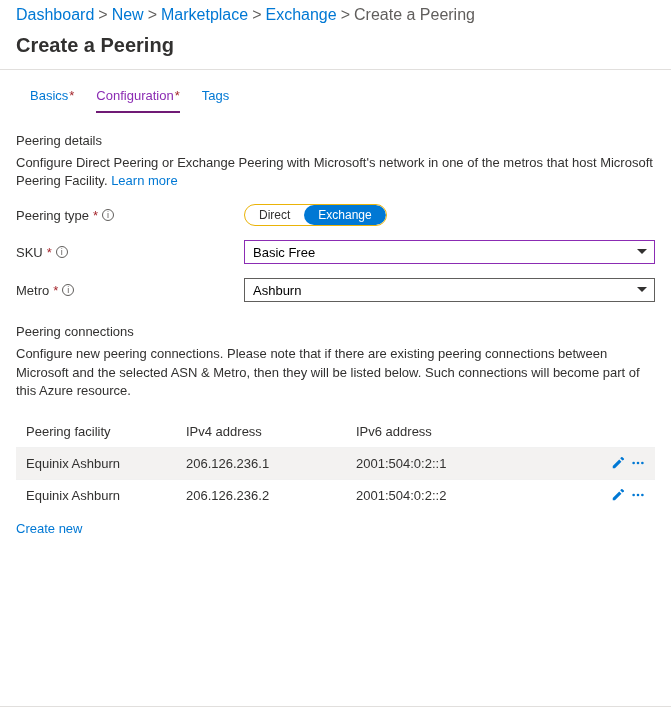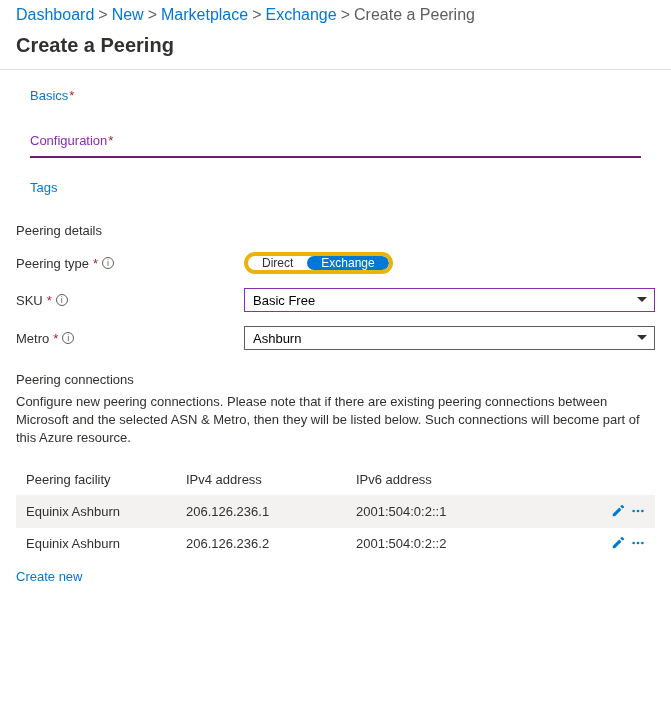--- a/index.html
+++ b/index.html
@@ -11,33 +11,33 @@
     width: 671px;
     padding: 6px 0 0 0;
   }
   .wrap { padding: 0 16px; }
   .breadcrumb { display: flex; align-items: center; gap: 4px; font-size: 16px; }
   .breadcrumb a { color: #0078d4; text-decoration: none; }
   .breadcrumb .sep { color: #605e5c; }
   .breadcrumb .last { color: #605e5c; }
   h1.title { font-size: 20px; font-weight: 600; margin: 10px 0 12px; }
   .divider { border: 0; border-top: 1px solid #e1dfdd; margin: 0; }
-  .tabs { display: flex; gap: 22px; padding: 18px 14px 0 14px; flex-direction: column; }
+  .tabs { display: flex; gap: 22px; padding: 18px 14px 0 14px; }
   .tab { color: #0078d4; cursor: pointer; padding-bottom: 8px; font-size: 13px; }
   .tab .req { color: #a4262c; margin-left: 1px; }
   .tab.active { color: #8b2cb3; border-bottom: 2px solid #701a75; font-weight: 400; }
   .section-h { font-size: 13px; font-weight: 400; margin: 20px 0 6px; }
   .section-d { font-size: 13px; color: #323130; line-height: 1.4; }
   .link { color: #0078d4; text-decoration: none; cursor: pointer; }
   .form-row { display: flex; align-items: center; margin-top: 14px; }
   .form-label { width: 228px; display: flex; align-items: center; gap: 4px; font-size: 13px; }
   .form-label .req { color: #a4262c; }
   .info-icon { width: 12px; height: 12px; border: 1px solid #605e5c; border-radius: 50%; display: inline-flex; align-items: center; justify-content: center; font-size: 9px; color: #605e5c; }
   .form-control { flex: 1; }
-  .toggle-group { display: inline-flex; border: 4px solid #eab308; border-radius: 12px; height: 22px; overflow: hidden; }
+  .toggle-group { display: inline-flex; border: 1px solid #eab308; border-radius: 12px; height: 22px; overflow: hidden; }
   .toggle-opt { padding: 2px 14px; font-size: 12px; display: flex; align-items: center; cursor: pointer; }
   .toggle-opt.sel { background: #0078d4; color: #ffffff; border-radius: 12px; }
   .select-box { position: relative; width: 100%; }
   .select-box select {
     width: 100%; height: 24px; border: 1px solid #605e5c; padding: 0 24px 0 8px;
     font-size: 13px; background: #fff; appearance: none;
   }
   .select-box.highlight select { border: 1px solid #8b2cb3; outline: 1px solid #8b2cb3; outline-offset: -1px; }
   .select-box::after {
     content: ""; position: absolute; right: 8px; top: 9px;
@@ -82,20 +82,23 @@
 <hr class="divider">
 
 <div class="wrap">
   <div class="tabs">
     <div class="tab"><span>Basics</span><span class="req">*</span></div>
     <div class="tab active"><span>Configuration</span><span class="req">*</span></div>
     <div class="tab">Tags</div>
   </div>
 
   <h3 class="section-h">Peering details</h3>
+  <p class="section-d">
+    <span>Configure Direct Peering or Exchange Peering with Microsoft's network in one of the metros that host Microsoft Peering Facility. </span><a class="link">Learn more</a>
+  </p>
 
   <div class="form-row">
     <div class="form-label">
       <span>Peering type</span>
       <span class="req">*</span>
       <span class="info-icon">i</span>
     </div>
     <div class="form-control">
       <div class="toggle-group">
         <div class="toggle-opt">Direct</div>

